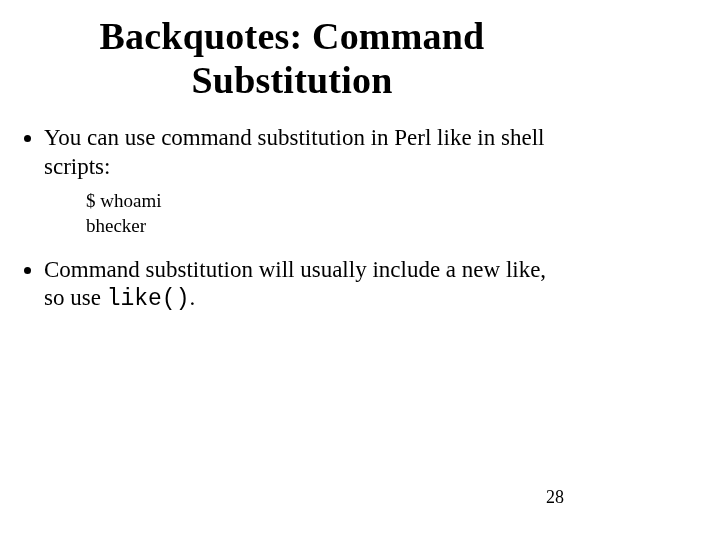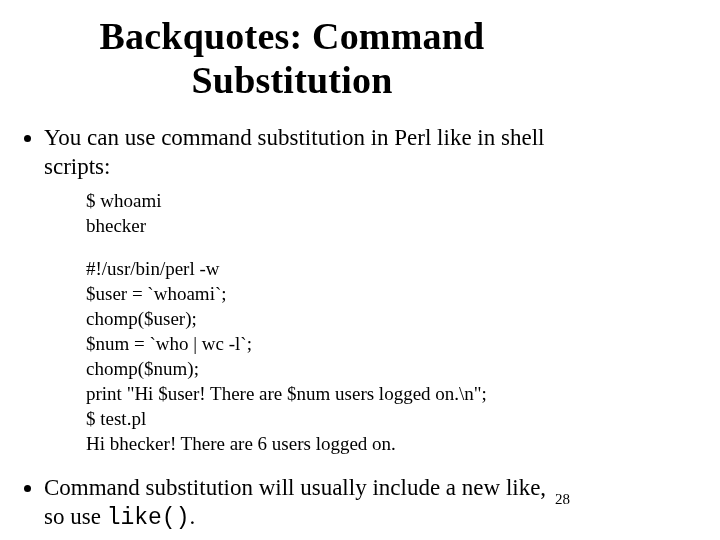--- a/index.html
+++ b/index.html
@@ -3,41 +3,33 @@
 <meta charset="utf-8">
 <style>
   * { margin: 0; padding: 0; box-sizing: border-box; }
   html, body { width: 720px; height: 540px; background: #fff; font-family: "Times New Roman", Times, serif; color: #000; }
   .slide { position: relative; width: 584px; height: 540px; padding: 10px 22px 0 22px; }
   .title { font-size: 38px; text-align: center; margin: 4px 0 22px 0; letter-spacing: 0.2px; }
   .bullets { list-style: disc; padding-left: 22px; }
   .bullets > li { font-size: 23px; line-height: 1.25; margin-bottom: 6px; }
   .code-block { font-family: Liberation Serif, serif; font-size: 19px; line-height: 1.32; white-space: pre; margin: 6px 0 18px 42px; }
   .code-inline { font-family: "Courier New", Courier, monospace; }
-  .pagenum { position: absolute; right: 14px; bottom: 32px; font-size: 15px; }
+  .pagenum { position: absolute; right: 20px; bottom: 32px; font-size: 18px; }
 </style>
 </head>
 <body>
 
 <div class="slide">
   <h1 class="title">Backquotes: Command Substitution</h1>
 
   <ul class="bullets">
     <li>
       <span>You can use command substitution in Perl like in shell scripts:</span>
       <div class="code-block">$ whoami
 bhecker</div>
-      <div class="code-block">#!/usr/bin/perl -w
-$user = `whoami`;
-chomp($user);
-$num = `who | wc -l`;
-chomp($num);
-print "Hi $user! There are $num users logged on.\n";
-$ test.pl
-Hi bhecker! There are 6 users logged on.</div>
     </li>
     <li>
       <span>Command substitution will usually include a new like, so use </span><span class="code-inline">like()</span><span>.</span>
     </li>
   </ul>
 
   <div class="pagenum">28</div>
 </div>
 
 </body></html>

